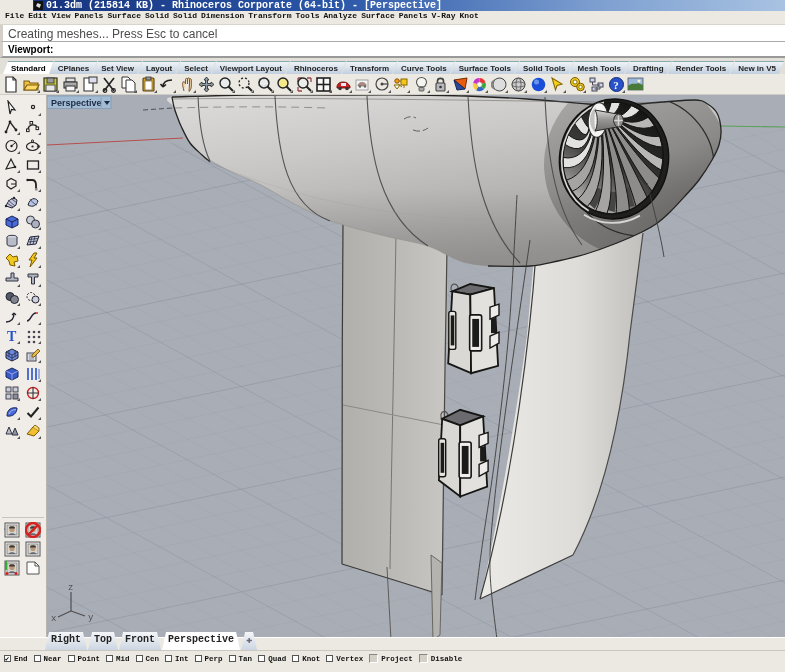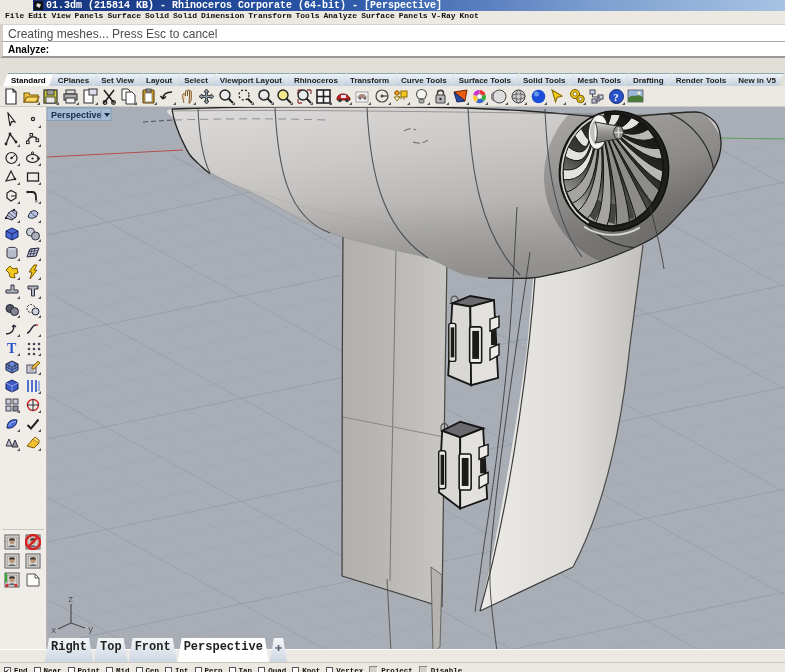--- a/index.html
+++ b/index.html
@@ -2,33 +2,33 @@
 <html><head><meta charset="utf-8">
 <style>
 * { margin:0; padding:0; box-sizing:border-box; }
 html,body { width:785px; height:672px; overflow:hidden; font-family:"Liberation Sans", sans-serif; background:#ece9e2; }
 .titlebar { height:11px; background:linear-gradient(to right,#16337e 0%,#2a56a8 40%,#7d9fd0 75%,#a8c2e2 100%); color:#fff; font-size:10px; font-weight:bold; display:flex; align-items:center; padding-left:1px; font-family:"Liberation Mono", monospace; letter-spacing:0px;margin-left:33px; }
 .titlebar .ticon { width:9px; height:9px; background:#111; margin-right:3px; display:inline-block; position:relative; }
 .titlebar .ticon::after { content:""; position:absolute; left:2px; top:2px; width:5px; height:5px; background:#ddd; clip-path:polygon(0 60%,30% 0,100% 30%,70% 100%); }
 .menubar { height:14px; background:#ece9e2; font-size:8px; color:#111; display:flex; align-items:flex-start; gap:4px; padding-left:5px; border-bottom:1px solid #d8d5ce; font-weight:bold; font-family:"Liberation Mono", monospace;}
 .hist { height:17px; background:#fff; border-left:3px solid #d4d0c8; border-bottom:1px solid #aaa; font-size:12px; color:#4d4d4d; padding:2px 0 0 5px; }
 .cmd { height:16px; background:#fff; border-left:3px solid #d4d0c8; border-bottom:2px solid #999; font-size:10px; color:#000; font-weight:bold; padding:2px 0 0 5px; }
-.tabrow { height:28px; background:#e2dfd8; display:flex; align-items:flex-end; padding:3px 0 0 3px; }
+.tabrow { height:16px; background:#e2dfd8; display:flex; align-items:flex-end; padding:3px 0 0 3px; }
 .tab { display:inline-block; font-size:8px; font-weight:bold; font-family:"Liberation Sans", sans-serif; color:#222; background:linear-gradient(#eef3f8,#c2cfdf); padding:2px 8px 1px 8px; clip-path:polygon(5px 0, 100% 0, calc(100% - 5px) 100%, 0 100%); margin-right:-4px; border-top:1px solid #8aa; height:13px; }
 .tab.active { background:#fff; color:#000; z-index:5; position:relative; }
 .toolbar { height:21px; background:#ece9e2; display:flex; align-items:center; padding-left:3px; gap:2.5px; border-bottom:1px solid #cfccc5; }
 .tbi { width:17px; height:17px; display:inline-block; }
 .main { display:flex; height:542px; }
 .sidebar { width:47px; background:#f0ede8; border-right:1px solid #b8b5ae; padding-top:5px; }
 .srow { display:flex; flex-wrap:wrap; padding-left:4px; column-gap:5px; row-gap:3px; width:47px; }
 .sbi { width:16px; height:16px; display:inline-block; }
 .sep { height:1px; background:#c8c5be; margin:6px 2px 4px 2px; }
 .viewport { width:738px; height:542px; position:relative; }
 .vptabrow { height:13px; background:#ece9e2; display:flex; align-items:flex-end; padding-left:45px; border-top:1px solid #fff; }
-.vtab { font-size:12px; font-weight:bold; font-family:"Liberation Mono", monospace; color:#222; background:linear-gradient(#f4f6f8,#ccd6e2); padding:2px 6px 1px 6px; clip-path:polygon(4px 0, calc(100% - 4px) 0, 100% 100%, 0 100%); margin-right:1px; height:24px; }
+.vtab { font-size:10px; font-weight:bold; font-family:"Liberation Mono", monospace; color:#222; background:linear-gradient(#f4f6f8,#ccd6e2); padding:2px 6px 1px 6px; clip-path:polygon(4px 0, calc(100% - 4px) 0, 100% 100%, 0 100%); margin-right:1px; height:18px; }
 .vtab.activev { background:#fff; }
 .vtab.plus { color:#667; padding:2px 5px 1px 5px; }
 .osnap { height:16px; background:#ece9e2; display:flex; align-items:center; font-size:7.5px; font-weight:bold; font-family:"Liberation Mono", monospace; color:#111; gap:6px; padding-left:4px; border-top:1px solid #cac7c0; }
 .osi { display:flex; align-items:center; gap:3px; }
 .cb { width:7px; height:7px; background:#fff; border:1px solid #555; display:inline-block; font-size:7px; line-height:6px; color:#000; }
 .btn3d { width:9px; height:9px; background:#d4d0c8; border:1px solid; border-color:#888 #fff #fff #888; display:inline-block; }
 .botfill { height:6px; background:#ece9e2; }
 </style></head>
 <body>
 <div class="titlebar"><span class="ticon"></span>01.3dm (215814 KB) - Rhinoceros Corporate (64-bit) - [Perspective]</div>
@@ -43,21 +43,21 @@
     <span>Dimension</span>
     <span>Transform</span>
     <span>Tools</span>
     <span>Analyze</span>
     <span>Surface</span>
     <span>Panels</span>
     <span>V-Ray</span>
     <span>Knot</span>
   </div>
 <div class="hist">Creating meshes... Press Esc to cancel</div>
-<div class="cmd">Analyze:</div>
+<div class="cmd">Viewport:</div>
 <div class="tabrow">
     <span class="tab active">Standard</span>
     <span class="tab">CPlanes</span>
     <span class="tab">Set View</span>
     <span class="tab">Layout</span>
     <span class="tab">Select</span>
     <span class="tab">Viewport Layout</span>
     <span class="tab">Rhinoceros</span>
     <span class="tab">Transform</span>
     <span class="tab">Curve Tools</span>

